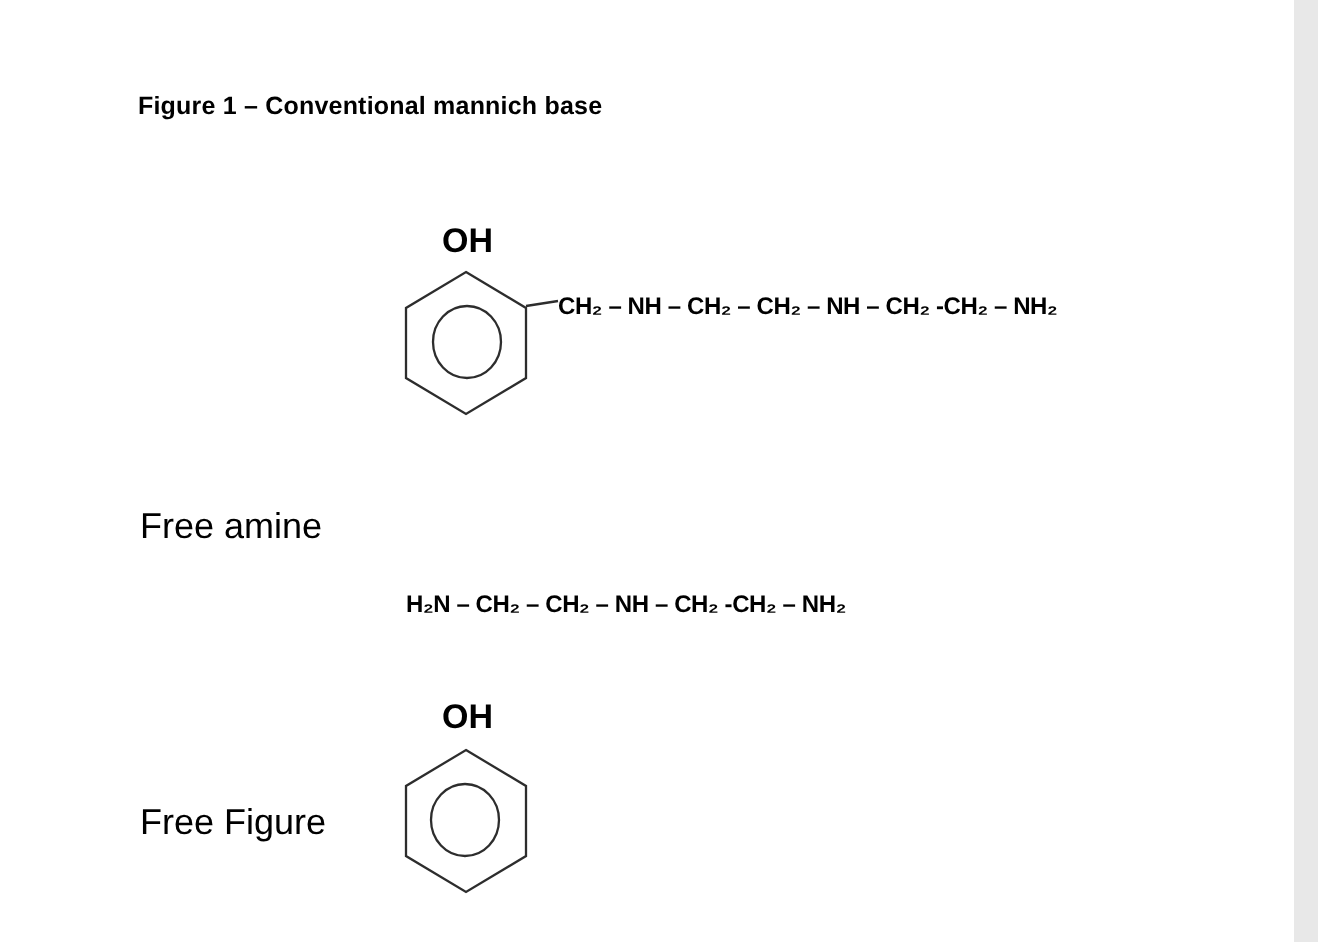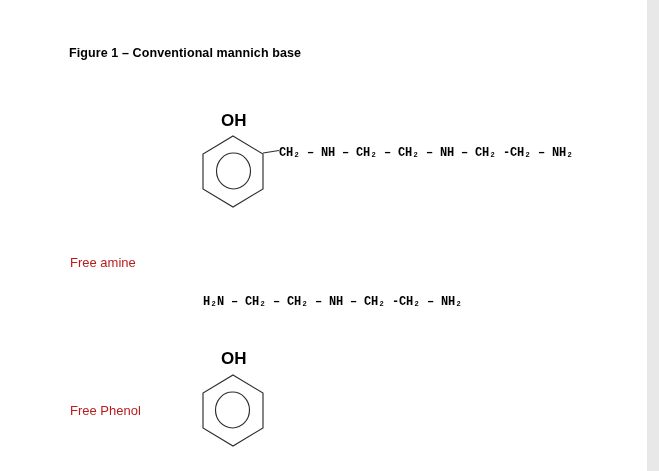--- a/index.html
+++ b/index.html
@@ -26,30 +26,30 @@
   }
   .oh-label {
     font-size: 17px;
     font-weight: bold;
   }
   .oh-1 { left: 221px; top: 111px; }
   .oh-2 { left: 221px; top: 349px; }
   .formula {
     font-size: 12px;
     font-weight: bold;
-    font-family: Liberation Mono, monospace;
+    font-family: Liberation Sans, sans-serif;
     letter-spacing: -0.2px;
     line-height: 16px;
   }
   .chain-1 { left: 279px; top: 145px; }
   .chain-2 { left: 203px; top: 258px; margin-top: 36px; }
   .side-label {
-    font-size: 13px;
+    font-size: 18px;
     font-weight: normal;
-    color: #b91c1c;
+    color: #000000;
     line-height: 16px;
   }
   .free-amine-label { left: 70px; top: 255px; }
   .free-phenol-label { left: 70px; top: 403px; }
   .ring-svg { position: absolute; }
   .ring-svg-1 { left: 198px; top: 130px; }
   .ring-svg-2 { left: 198px; top: 369px; }
   .ring-shape {
     fill: none;
     stroke: var(--line);
@@ -71,21 +71,21 @@
     <ellipse class="ring-shape" cx="35.5" cy="41" rx="17" ry="18"></ellipse>
     <line class="ring-shape" x1="65" y1="23" x2="81" y2="20.5"></line>
   </svg>
 
   <div class="abs formula chain-1">CH₂ – NH – CH₂ – CH₂ – NH – CH₂ -CH₂ – NH₂</div>
 
   <div class="abs side-label free-amine-label">Free amine</div>
 
   <div class="abs formula chain-2">H₂N – CH₂ – CH₂ – NH – CH₂ -CH₂ – NH₂</div>
 
-  <div class="abs side-label free-phenol-label">Free Phenol</div>
+  <div class="abs side-label free-phenol-label">Free Figure</div>
 
   <div class="abs oh-label oh-2">OH</div>
 
   <svg class="ring-svg ring-svg-2" width="84" height="84" viewBox="0 0 84 84">
     <polygon class="ring-shape" points="35,6 65,24 65,59 35,77 5,59 5,24"></polygon>
     <ellipse class="ring-shape" cx="34.5" cy="41" rx="17" ry="18"></ellipse>
   </svg>
 
 </div>
 

